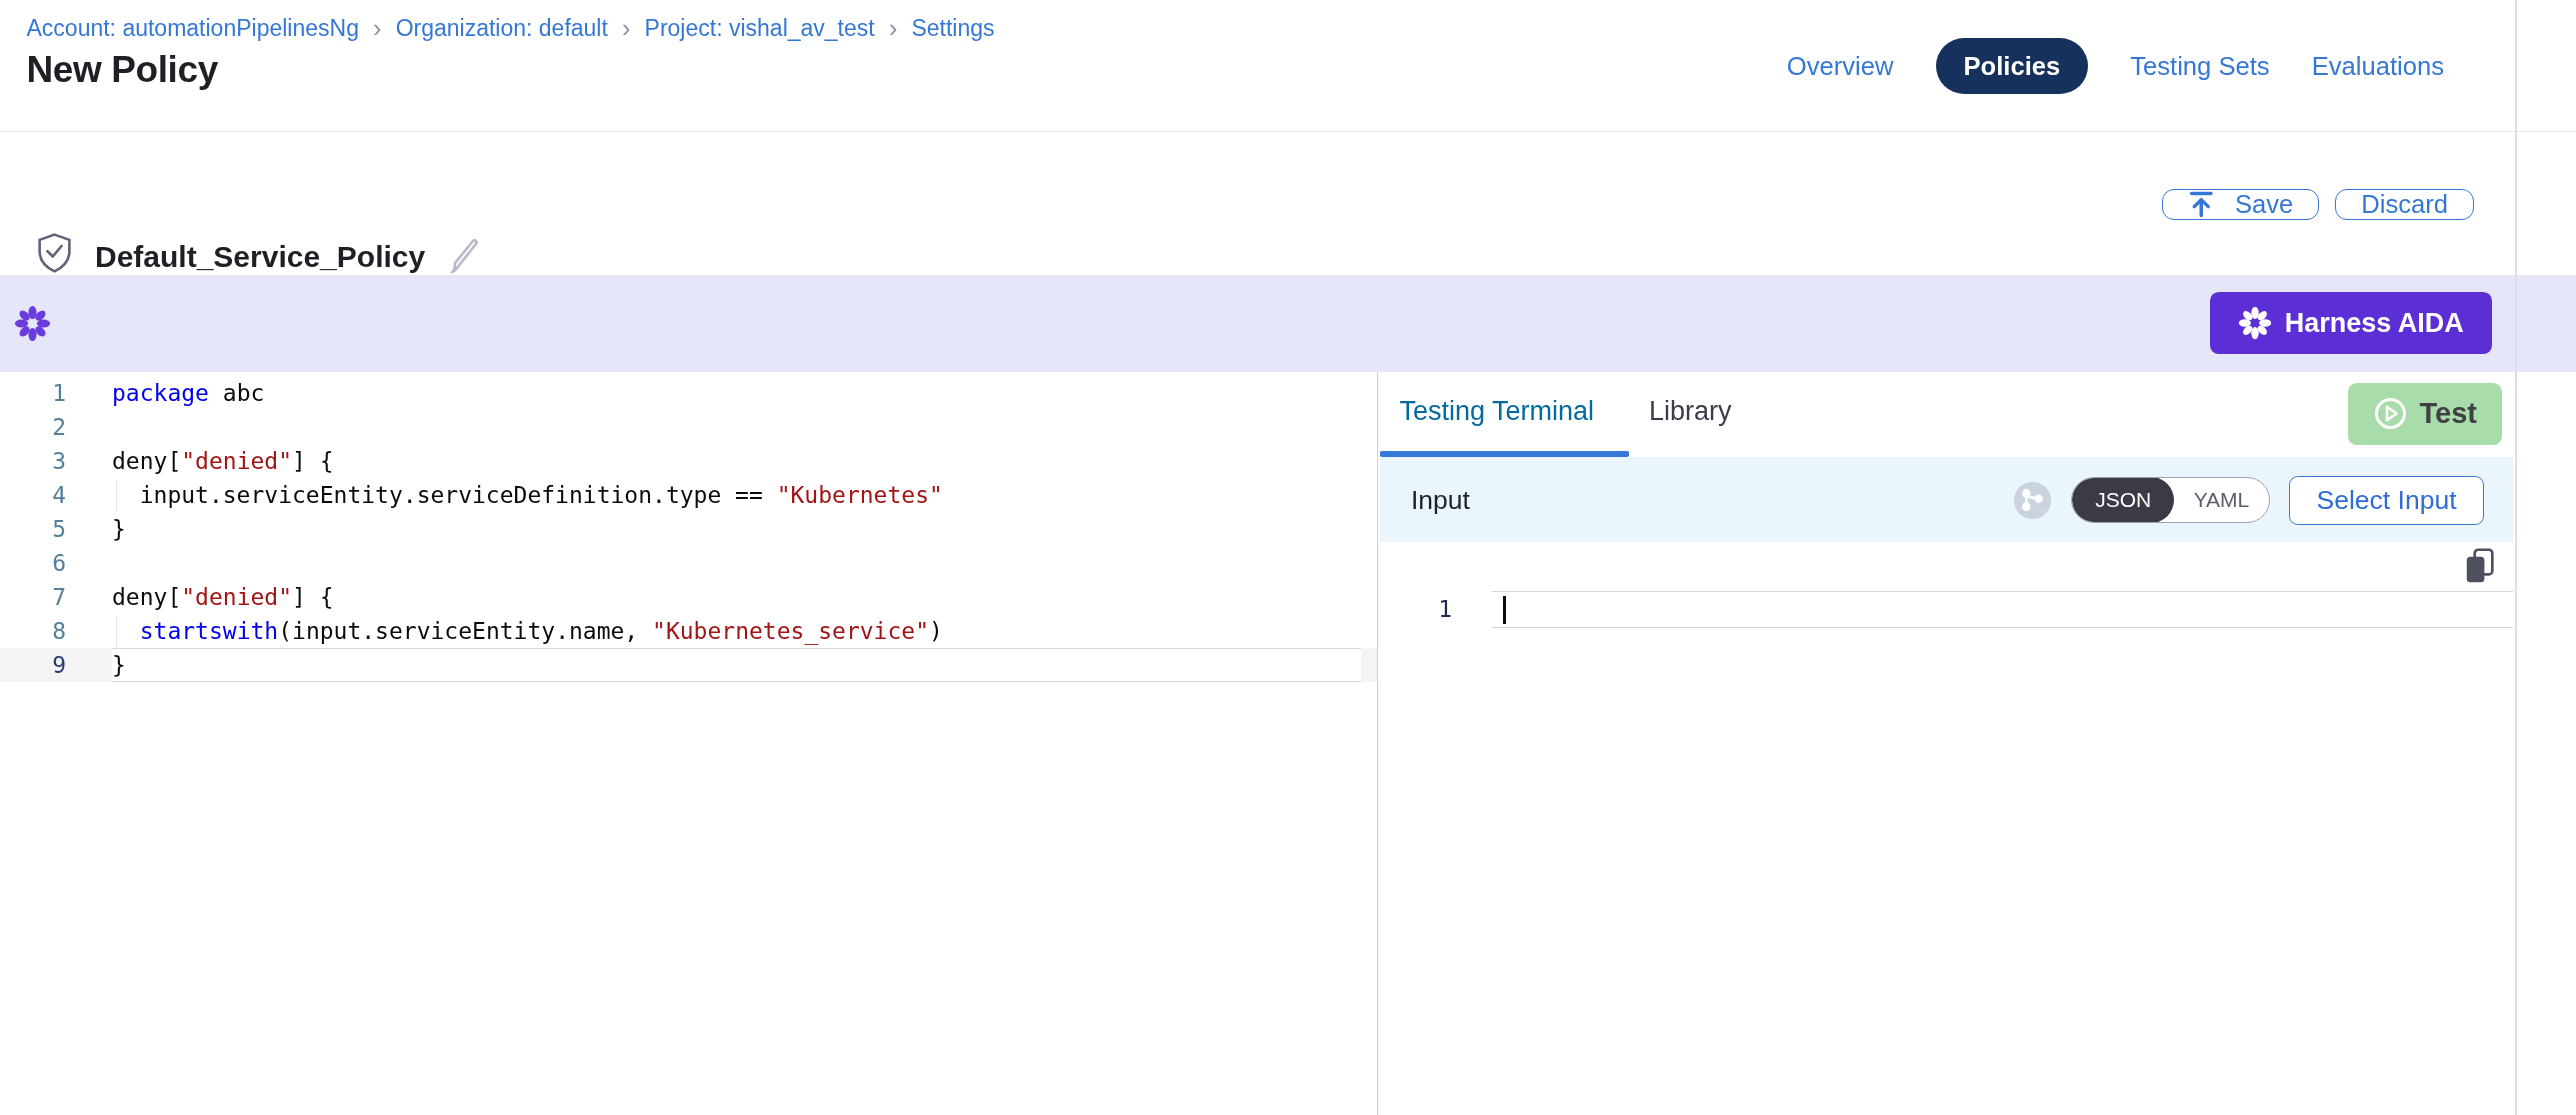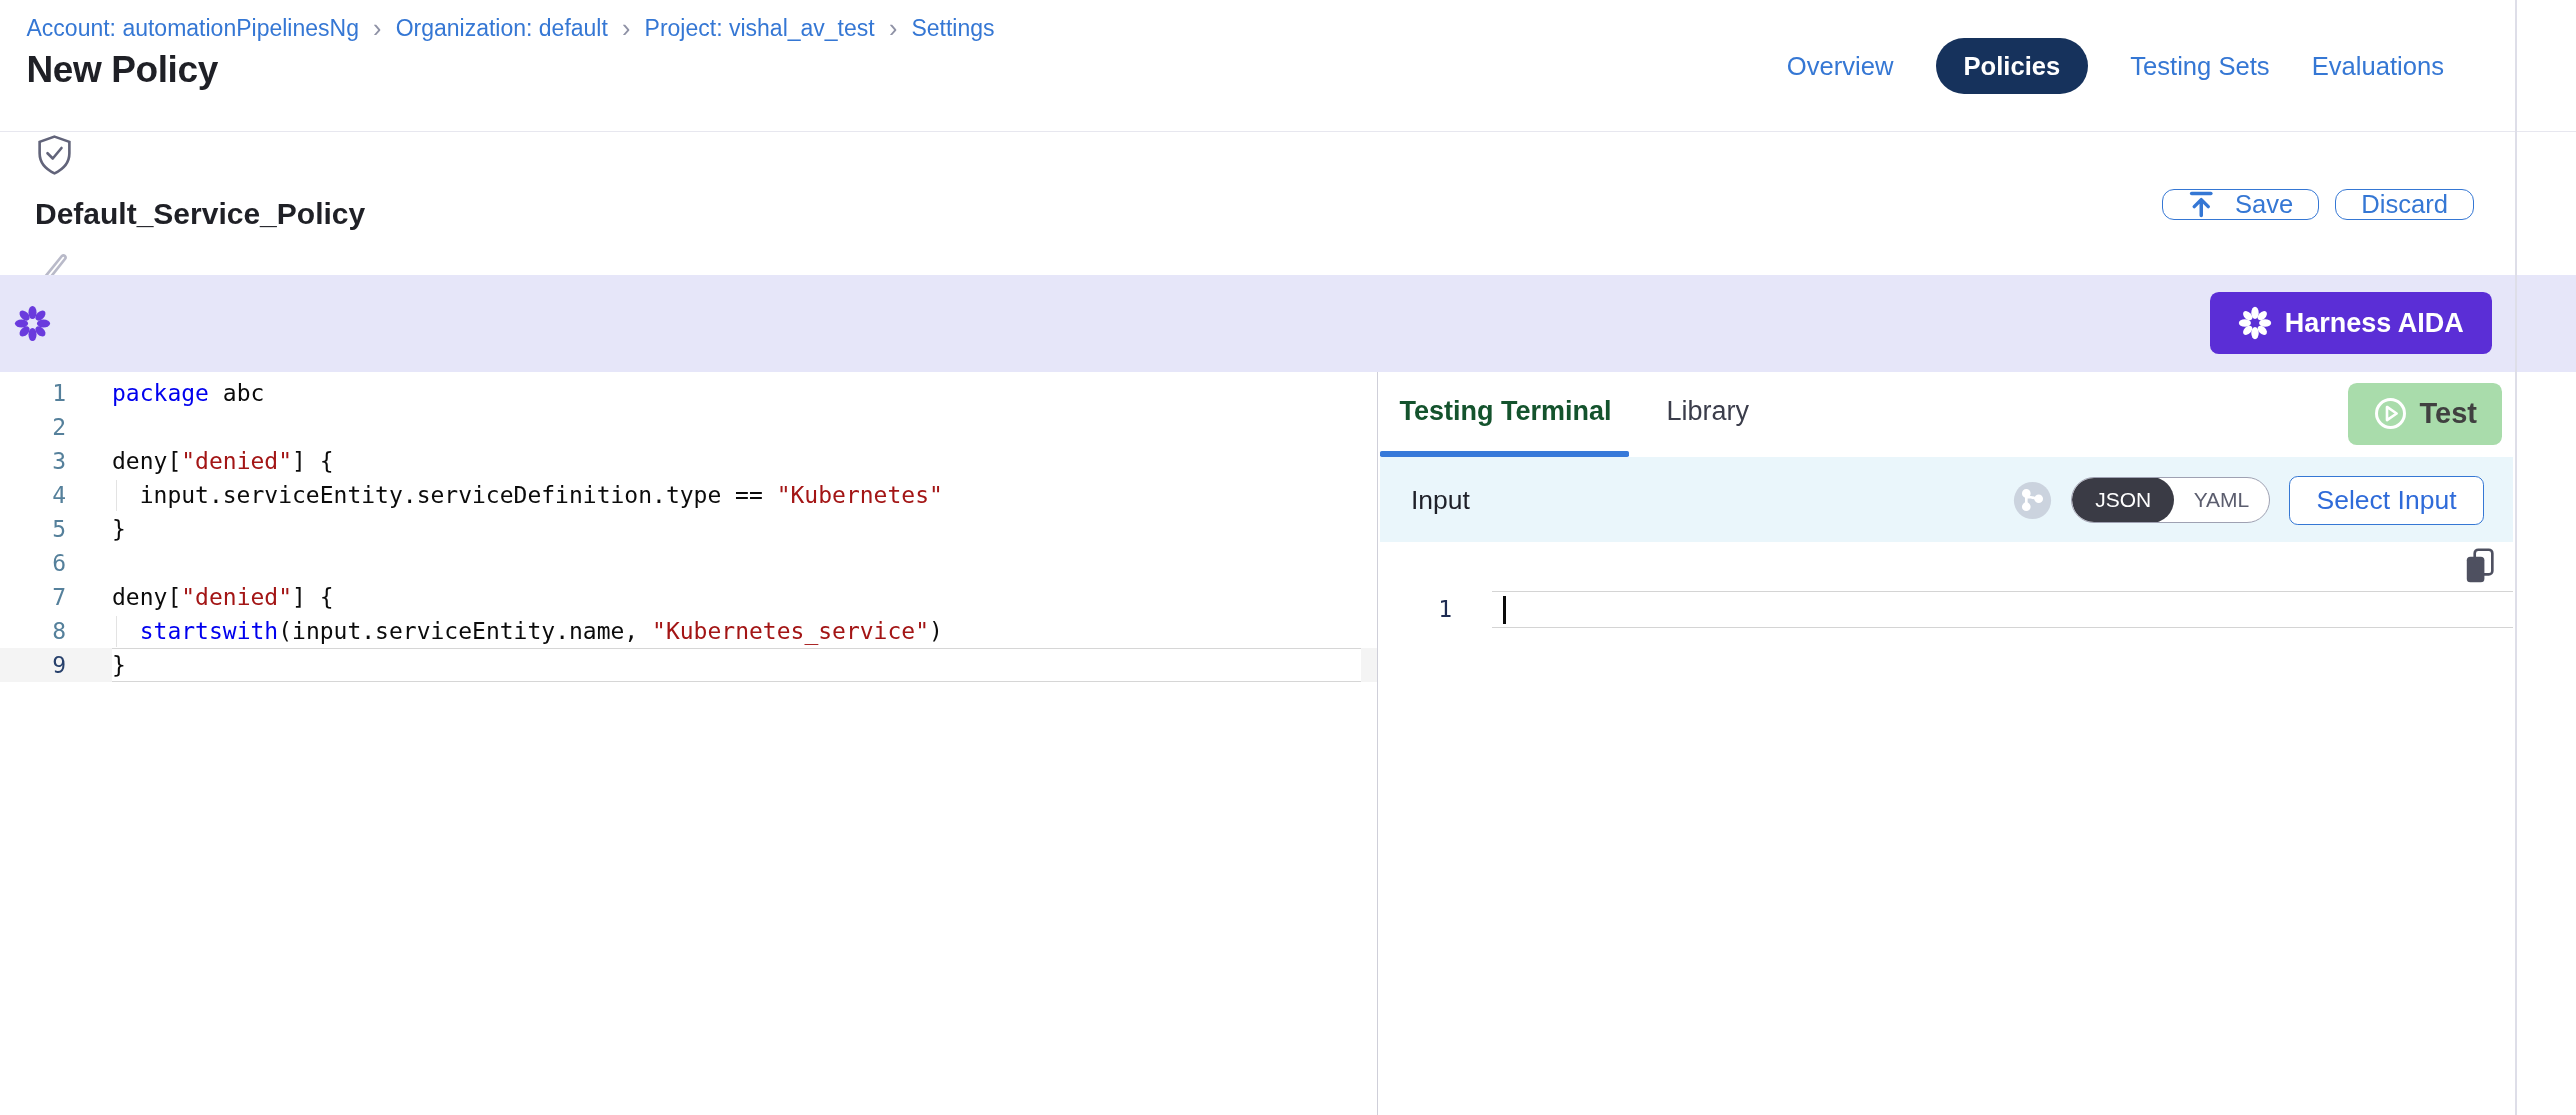--- a/index.html
+++ b/index.html
@@ -12,21 +12,21 @@
   .breadcrumb .crumb { color:#3577D4; cursor:pointer; }
   .breadcrumb .sep { color:#8F92A6; font-size:25px; padding:0 1.8px; }
   .page-title { position:absolute; left:26.5px; top:49px; font-size:37px; font-weight:600; color:#1F2026; letter-spacing:-0.4px; }
 
   .nav-tabs { position:absolute; right:132px; top:0; height:132px; display:flex; align-items:center; gap:42px; }
   .nav-tab { font-size:25.6px; font-weight:500; color:#3577D4; cursor:pointer; }
   .nav-tab.active { background:#16325C; color:#fff; font-weight:600; padding:13.2px 28px; border-radius:30px; }
 
   
   .toolbar { position:absolute; left:0; top:134px; width:100%; height:140px; background:#fff; }
-  .policy-id { position:absolute; left:35px; top:0; height:100%; display:flex; align-items:flex-start; gap:21px;flex-direction:column; }
+  .policy-id { position:absolute; left:35px; top:0; height:100%; display:flex; align-items:flex-end; gap:21px; }
   .policy-name { font-size:30px; font-weight:700; color:#1F2026; }
   .toolbar-actions { position:absolute; right:102px; top:0; height:100%; display:flex; align-items:center; gap:16px; }
   .btn-outline { display:flex; align-items:center; justify-content:center; gap:20px; height:31px; padding:0 25px;
                  border:1.8px solid #3577D4; border-radius:12px; background:#fff; color:#3577D4;
                  font-size:25.6px; font-weight:500; font-family:inherit; cursor:pointer; }
 
   
   .banner { position:absolute; left:0; top:275px; width:100%; height:97px; background:#E6E6F9; }
   .banner-left { position:absolute; left:14px; top:0; height:100%; display:flex; align-items:center; gap:12.4px; }
   .banner-text { font-size:26.5px; color:#1E1F28; }
@@ -46,21 +46,21 @@
   .code-line.cur .code { background:#fff; border-top:1.8px solid #D6D6D6; border-bottom:1.8px solid #D6D6D6; }
   .tok-kw { color:#0000EE; } .tok-str { color:#A31515; } .tok-pl { color:#0B0B0B; }
   .indent-guide { position:absolute; left:3.5px; top:1.8px; bottom:1.8px; width:1.8px; background:#E3E3E3; }
   .scroll-dash { position:absolute; left:1326px; top:278px; width:30px; height:10.6px; background:#707070; border-radius:5.3px; cursor:pointer; }
 
   
   .right-pane { position:absolute; left:1380px; top:0; width:1196px; height:100%; }
   .rp-tabbar { position:absolute; left:0; top:0; width:100%; height:85px; background:#fff; }
   .rp-tabs { position:absolute; left:19.4px; top:0; height:79px; display:flex; align-items:center; gap:55px; }
   .rp-tab { font-size:27px; color:#3B3D4B; cursor:pointer; }
-  .rp-tab.active { font-weight:700; color:#14532d; }
+  .rp-tab.active { font-weight:400; color:#0369a1; }
   .rp-underline { position:absolute; left:0; top:79px; width:249px; height:6.2px; background:#3779D9; border-radius:1.8px; }
   .test-btn { position:absolute; left:968px; top:10.6px; width:154px; height:62px; background:#A9DCAB; border:none;
               border-radius:8.8px; color:#404040; font-size:29px; font-weight:700; font-family:inherit;
               display:flex; align-items:center; justify-content:center; gap:11.5px; cursor:pointer; }
 
   .rp-band { position:absolute; left:0; top:85px; width:1133px; height:86px; background:#EAF6FB;
              display:flex; align-items:center; }
   .band-label { font-size:26.5px; color:#1F2129; margin-left:31px; }
   .band-controls { margin-left:auto; margin-right:29px; display:flex; align-items:center; gap:19.4px; }
   .fmt-toggle { display:flex; align-items:center; background:#fff; border:1.8px solid #9FA1B2; border-radius:25px;

